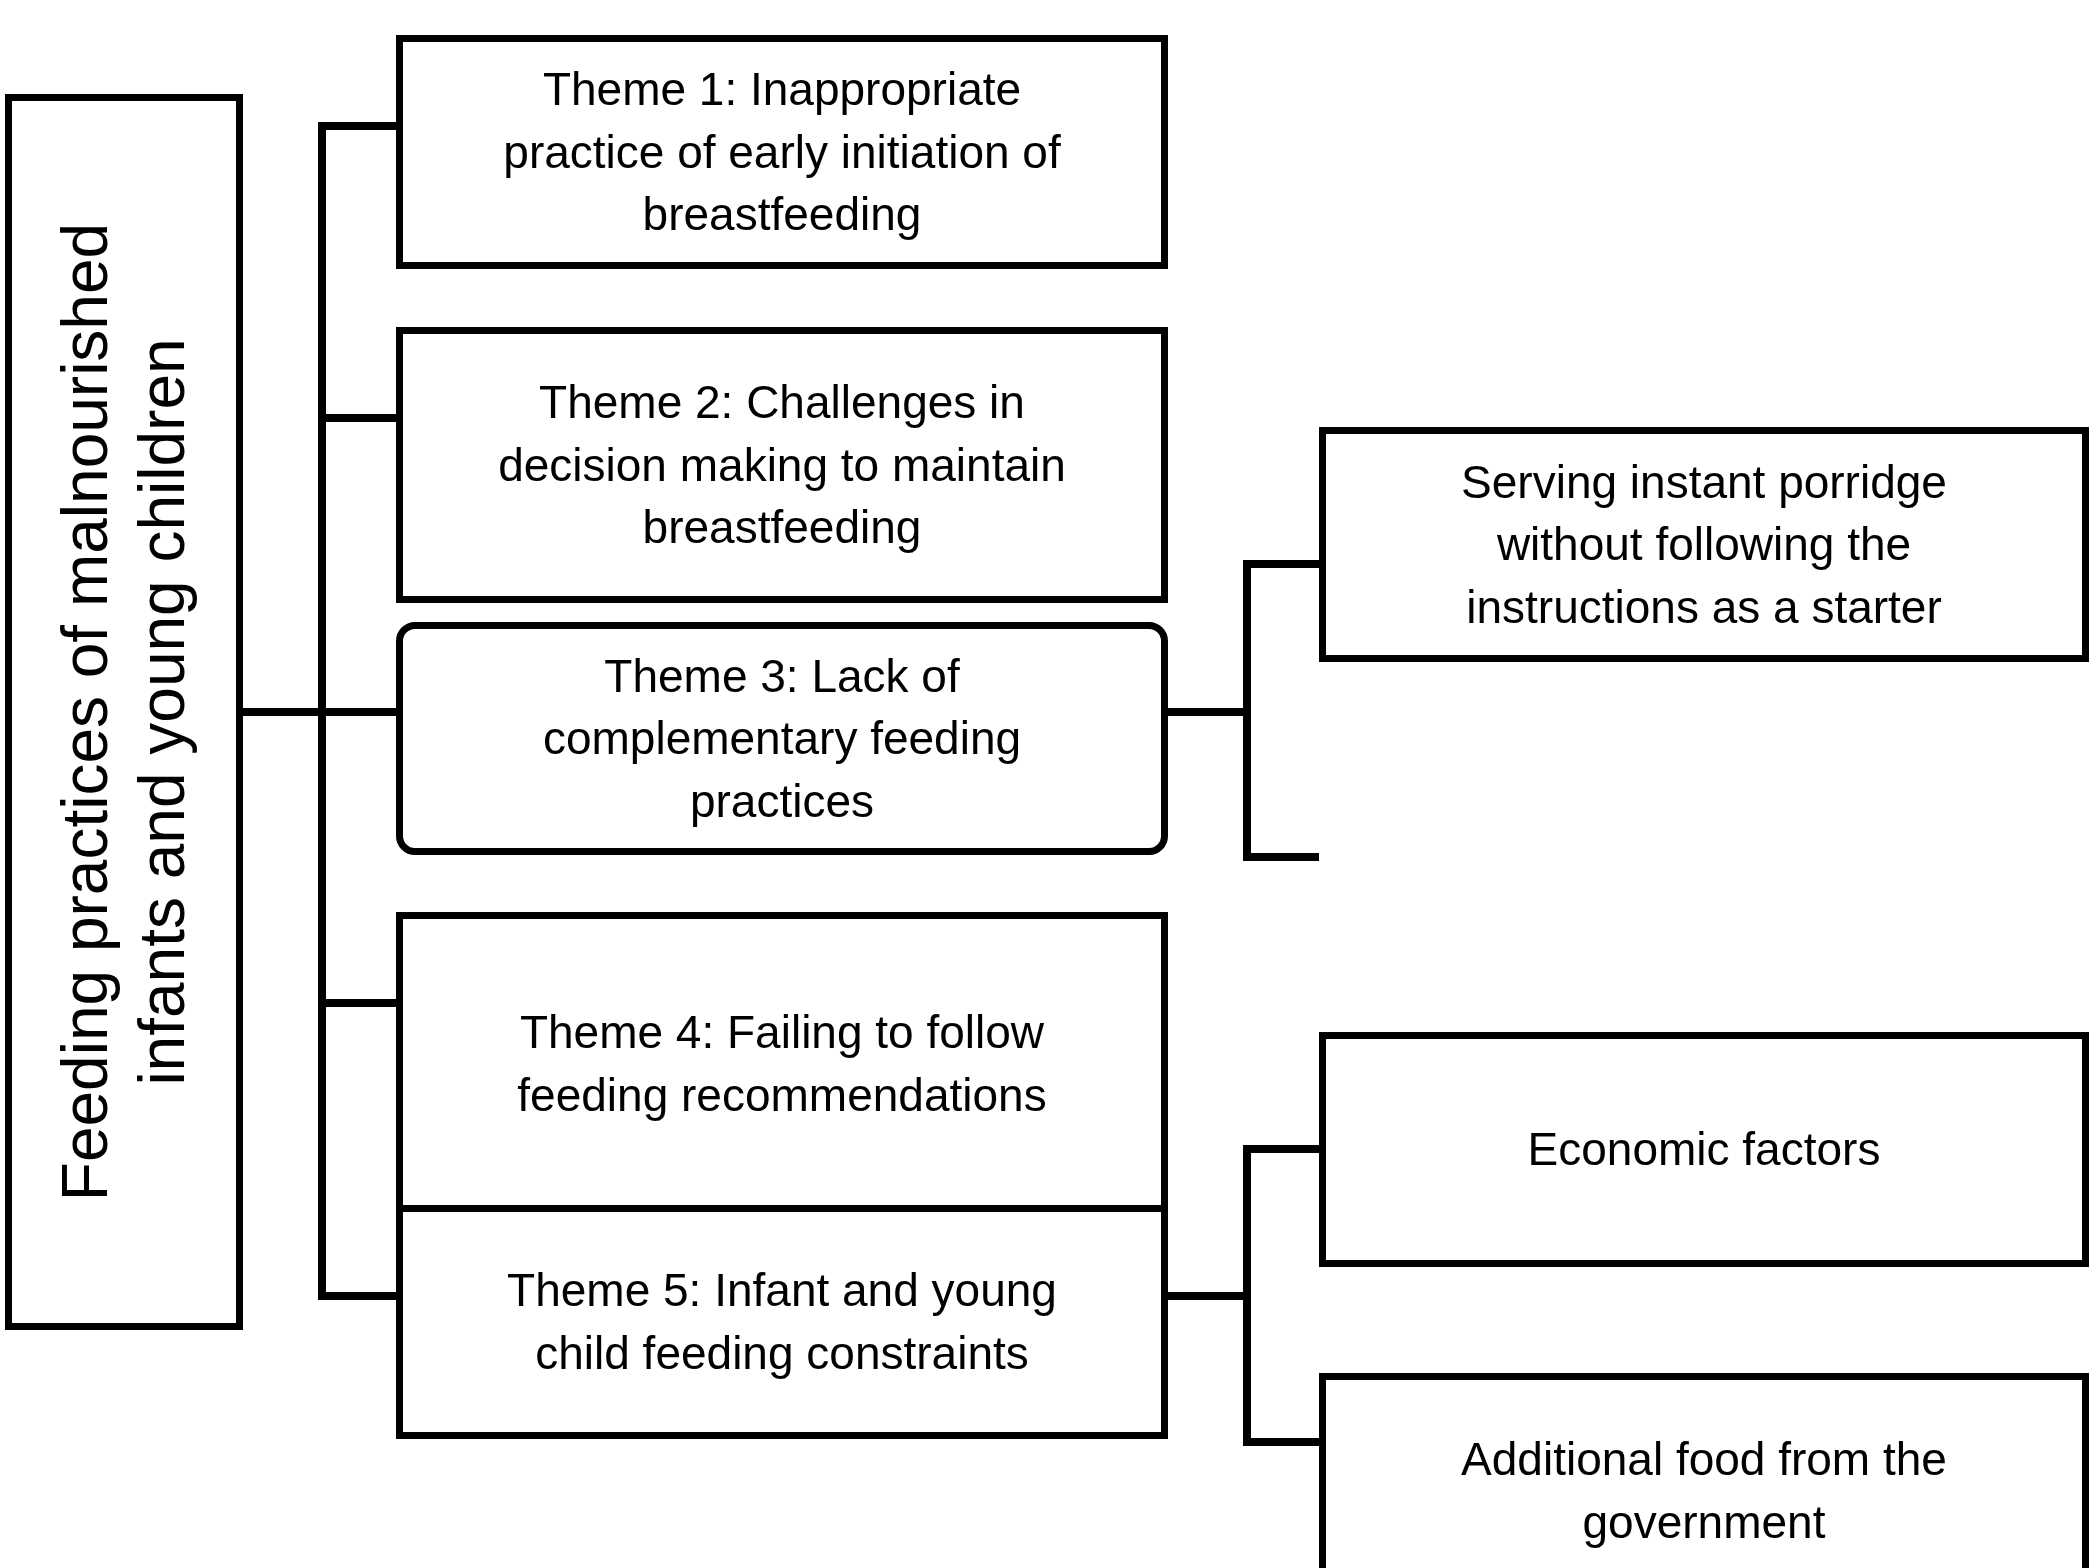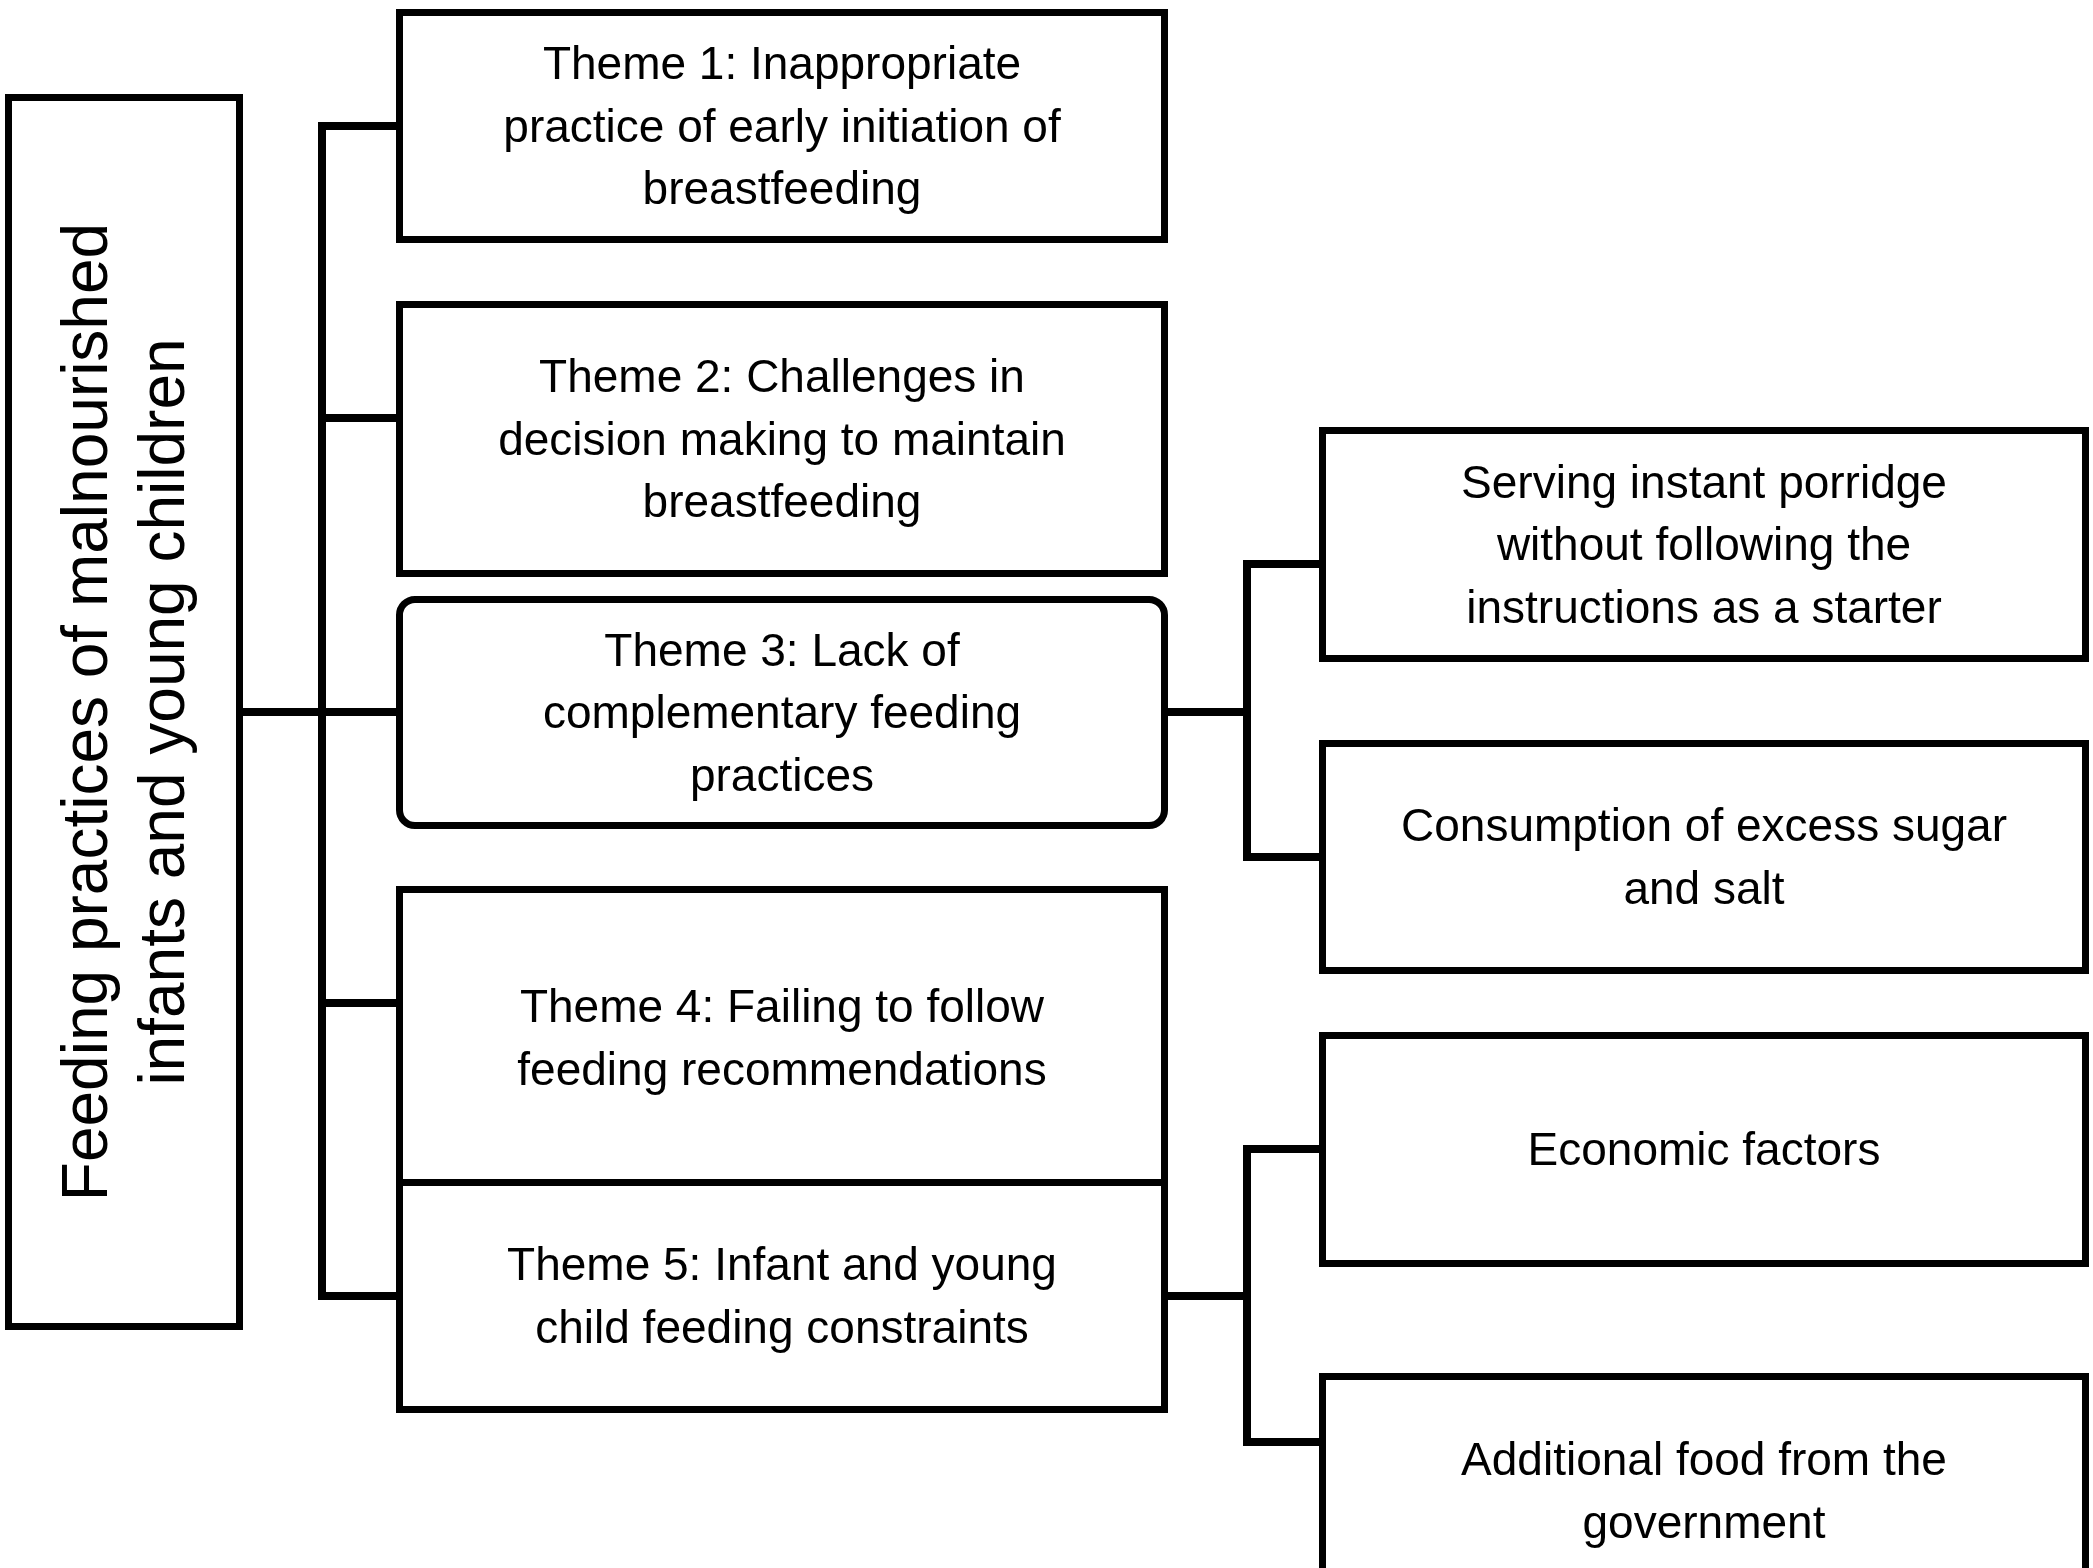--- a/index.html
+++ b/index.html
@@ -39,21 +39,21 @@
     left: 50%;
     top: 50%;
     width: 1222px;               
     transform: translate(-50%, -50%) rotate(-90deg);
     text-align: center;
     white-space: pre-line;
     font-size: 64px;
     line-height: 1.2;
   }
   
-  .theme { left: 396px; width: 772px; }
+  .theme { left: 396px; width: 772px; margin-top: 26px; }
   #theme-1 { top: 9px;    height: 234px; }
   #theme-2 { top: 301px;  height: 276px; }
   #theme-3 { top: 596px;  height: 233px; border-radius: 19px; }
   #theme-4 { top: 886px;  height: 303px; }
   #theme-5 { top: 1179px; height: 234px; }
   
   .sub { left: 1319px; width: 770px; }
   #sub-1 { top: 427px;  height: 235px; }
   #sub-2 { top: 740px;  height: 234px; }
   #sub-3 { top: 1032px; height: 235px; }
@@ -125,24 +125,20 @@
   <div class="node theme" id="theme-5">
     <div class="label">Theme 5: Infant and young
 child feeding constraints</div>
   </div>
 
   <div class="node sub" id="sub-1">
     <div class="label">Serving instant porridge
 without following the
 instructions as a starter</div>
   </div>
-  <div class="node sub" id="sub-2">
-    <div class="label">Consumption of excess sugar
-and salt</div>
-  </div>
   <div class="node sub" id="sub-3">
     <div class="label">Economic factors</div>
   </div>
   <div class="node sub" id="sub-4">
     <div class="label">Additional food from the
 government</div>
   </div>
 
 </div>
 

